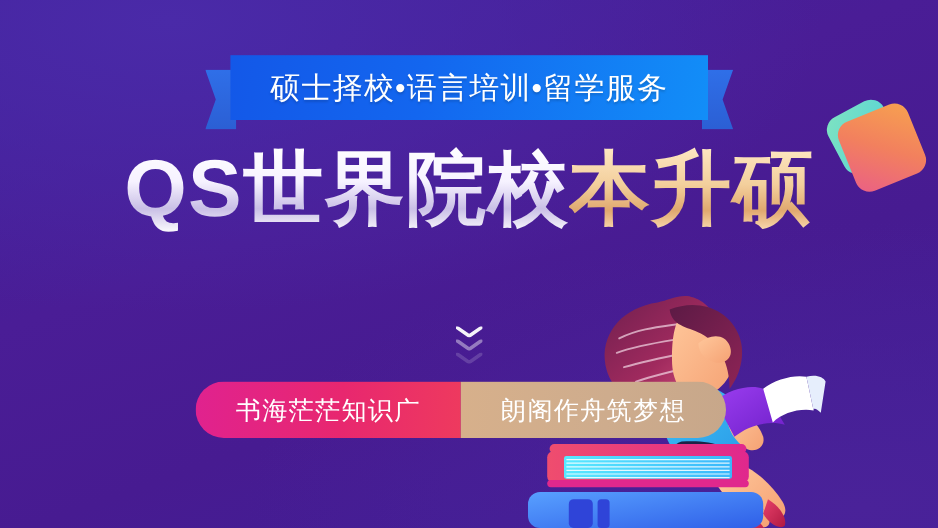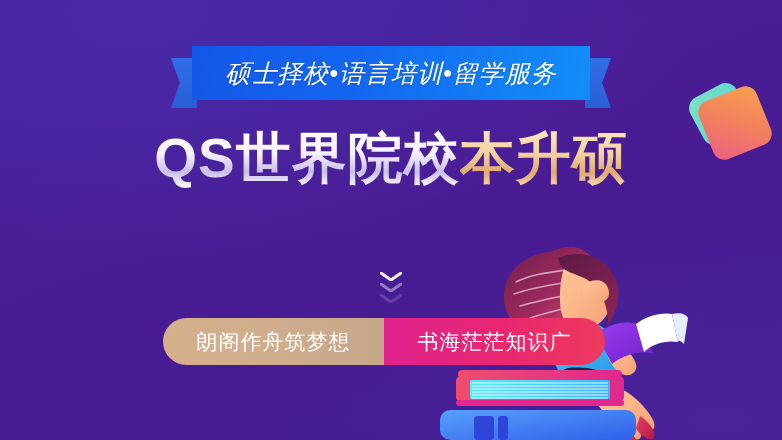--- a/index.html
+++ b/index.html
@@ -35,21 +35,21 @@
     width:62px; height:62px;
     left:704px; top:92px;
     transform:rotate(-22deg);
     background:linear-gradient(218deg,#f7a24f 0%,#f2805e 50%,#ea5f86 100%);
   }
 
   
   #ribbon-wrap {
     position:absolute;
     left:171px; top:46px;
-    width:440px; height:62px;font-style:italic;
+    width:440px; height:62px;
   }
   .ribbon-tail {
     position:absolute;
     top:12px;
     width:26px; height:50px;
     background:linear-gradient(180deg,#2f6fe8 0%,#2b5fd4 100%);
   }
   #ribbon-tail-l {
     left:0;
     clip-path:polygon(0 0, 100% 0, 100% 100%, 0 100%, 34% 50%);
@@ -76,21 +76,21 @@
   
   .headline {
     position:absolute;
     left:0; width:782px;
     text-align:center;
     white-space:nowrap;
     font-weight:bold;
   }
   #headline-1 {
     top:128px;
-    font-size:55px;
+    font-size:67px;
     line-height:60px;
     letter-spacing:1px;
   }
   #headline-2 {
     top:202px;
     font-size:44px;
     line-height:50px;
     letter-spacing:1px;
   }
   .silver {
@@ -282,21 +282,21 @@
 
       <g>
         <rect x="0" y="172" width="196" height="30" rx="10" fill="url(#gBookBot)"></rect>
         <rect x="34" y="178" width="20" height="24" rx="4" fill="#2f44d8"></rect>
         <rect x="58" y="178" width="10" height="24" rx="3" fill="#2f44d8"></rect>
       </g>
     </svg>
   </div>
 
   <div id="pill">
+    <div class="pill-half" id="pill-left">
+      <span class="pill-text">书海茫茫知识广</span>
+    </div>
     <div class="pill-half" id="pill-right">
       <span class="pill-text">朗阁作舟筑梦想</span>
     </div>
-    <div class="pill-half" id="pill-left">
-      <span class="pill-text">书海茫茫知识广</span>
-    </div>
   </div>
 
 </div>
 
 </body></html>

